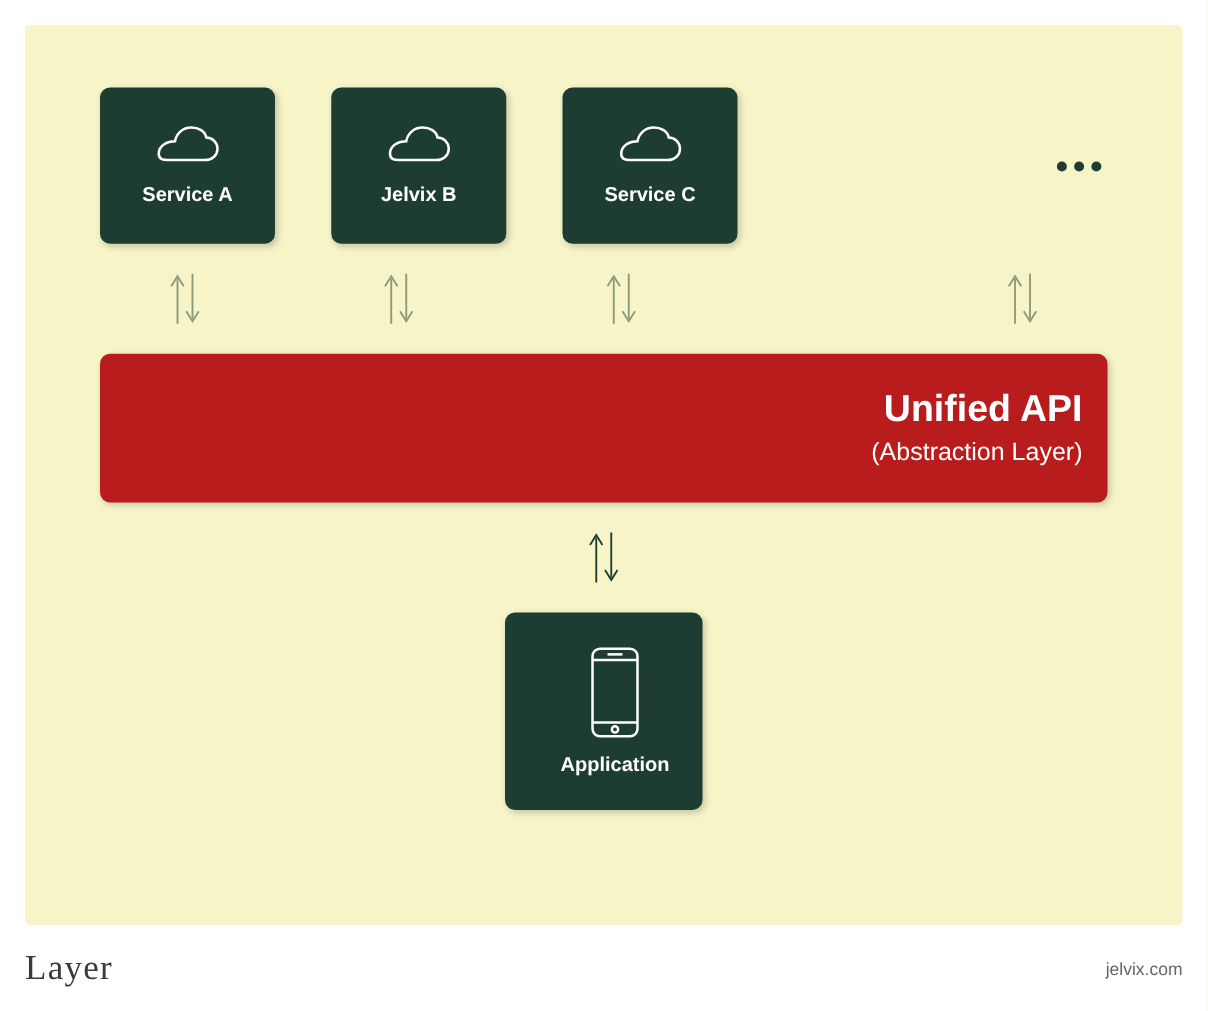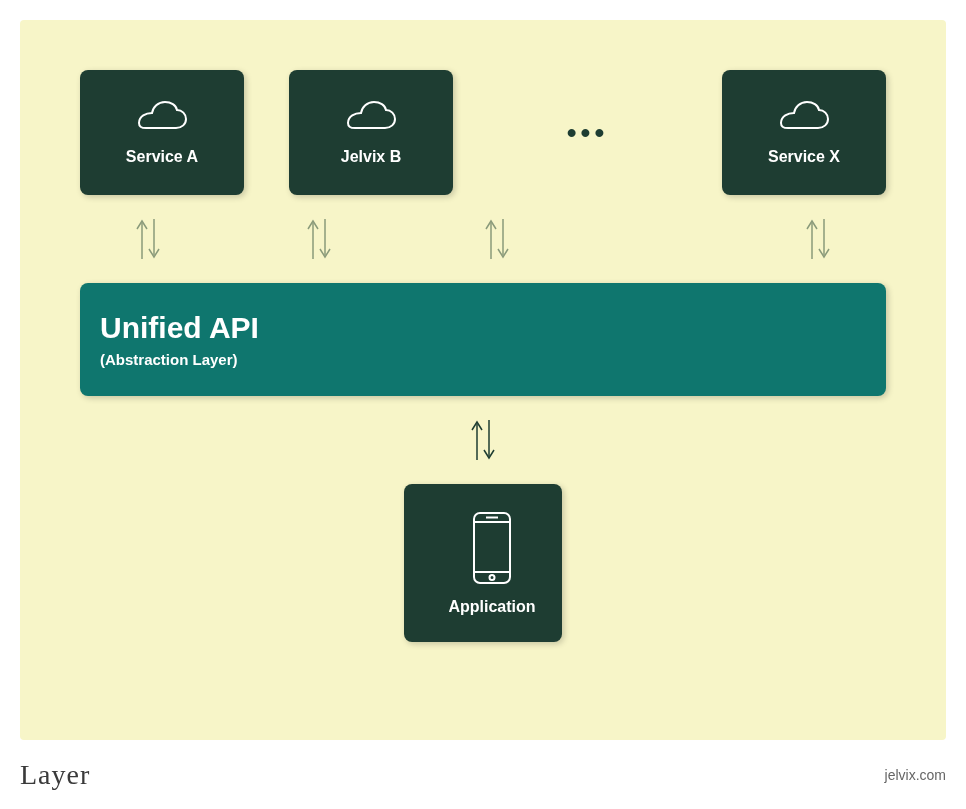--- a/index.html
+++ b/index.html
@@ -25,21 +25,21 @@
     .services-row {
       display: flex;
       justify-content: space-between;
       align-items: center;
       margin-bottom: 20px;
     }
     .service-box {
       background: #1e3d32;
       color: #ffffff;
       border-radius: 8px;
-      width: 164px;
+      width: 140px;
       height: 125px;
       display: flex;
       flex-direction: column;
       align-items: center;
       justify-content: center;
       gap: 12px;
       box-shadow: 2px 2px 6px rgba(0,0,0,0.2);
     }
     .service-label {
       font-size: 16px;
@@ -63,36 +63,36 @@
       margin-bottom: 20px;
     }
     .bidir-arrow {
       width: 36px;
       height: 48px;
     }
     .bidir-arrow.spacer {
       visibility: hidden;
     }
     .api-box {
-      background: #0f766e;
+      background: #b91c1c;
       color: #ffffff;
       border-radius: 8px;
       padding: 28px 20px;
-      text-align: left;
+      text-align: right;
       box-shadow: 2px 2px 6px rgba(0,0,0,0.2);
       margin-bottom: 20px;
     }
     .api-title {
       font-size: 30px;
       font-weight: 700;
       margin-bottom: 6px;
     }
     .api-subtitle {
-      font-size: 15px;
-      font-weight: 700;
+      font-size: 20px;
+      font-weight: 400;
     }
     .center-arrow {
       display: flex;
       justify-content: center;
       margin-bottom: 20px;
     }
     .app-container {
       display: flex;
       justify-content: center;
     }
@@ -155,28 +155,28 @@
           <path d="M40 28 C46 28 50 24 50 19 C50 14 46 10 41 10 C40 5 35 2 29 2 C22 2 17 7 16 13 C10 13 3 16 3 23 C3 28 7 28 10 28 Z"></path>
         </svg>
         <span class="service-label">Service A</span>
       </div>
       <div class="service-box">
         <svg class="cloud-icon" viewBox="0 0 52 36" fill="none" stroke="#ffffff" stroke-width="2">
           <path d="M40 28 C46 28 50 24 50 19 C50 14 46 10 41 10 C40 5 35 2 29 2 C22 2 17 7 16 13 C10 13 3 16 3 23 C3 28 7 28 10 28 Z"></path>
         </svg>
         <span class="service-label">Jelvix B</span>
       </div>
+      <div class="service-box">
+        <svg class="cloud-icon" viewBox="0 0 52 36" fill="none" stroke="#ffffff" stroke-width="2">
+          <path d="M40 28 C46 28 50 24 50 19 C50 14 46 10 41 10 C40 5 35 2 29 2 C22 2 17 7 16 13 C10 13 3 16 3 23 C3 28 7 28 10 28 Z"></path>
+        </svg>
+        <span class="service-label">Service C</span>
+      </div>
     </div>
     <span class="ellipsis">•••</span>
-    <div class="service-box">
-      <svg class="cloud-icon" viewBox="0 0 52 36" fill="none" stroke="#ffffff" stroke-width="2">
-        <path d="M40 28 C46 28 50 24 50 19 C50 14 46 10 41 10 C40 5 35 2 29 2 C22 2 17 7 16 13 C10 13 3 16 3 23 C3 28 7 28 10 28 Z"></path>
-      </svg>
-      <span class="service-label">Service X</span>
-    </div>
   </div>
 
   <div class="arrows-row">
     <svg class="bidir-arrow" viewBox="0 0 36 48" fill="none" stroke="#8a9a7a" stroke-width="1.5">
       <line x1="12" y1="44" x2="12" y2="8"></line>
       <polyline points="7,14 12,6 17,14"></polyline>
       <line x1="24" y1="4" x2="24" y2="40"></line>
       <polyline points="19,34 24,42 29,34"></polyline>
     </svg>
     <svg class="bidir-arrow" viewBox="0 0 36 48" fill="none" stroke="#8a9a7a" stroke-width="1.5" style="margin-left:10px">

